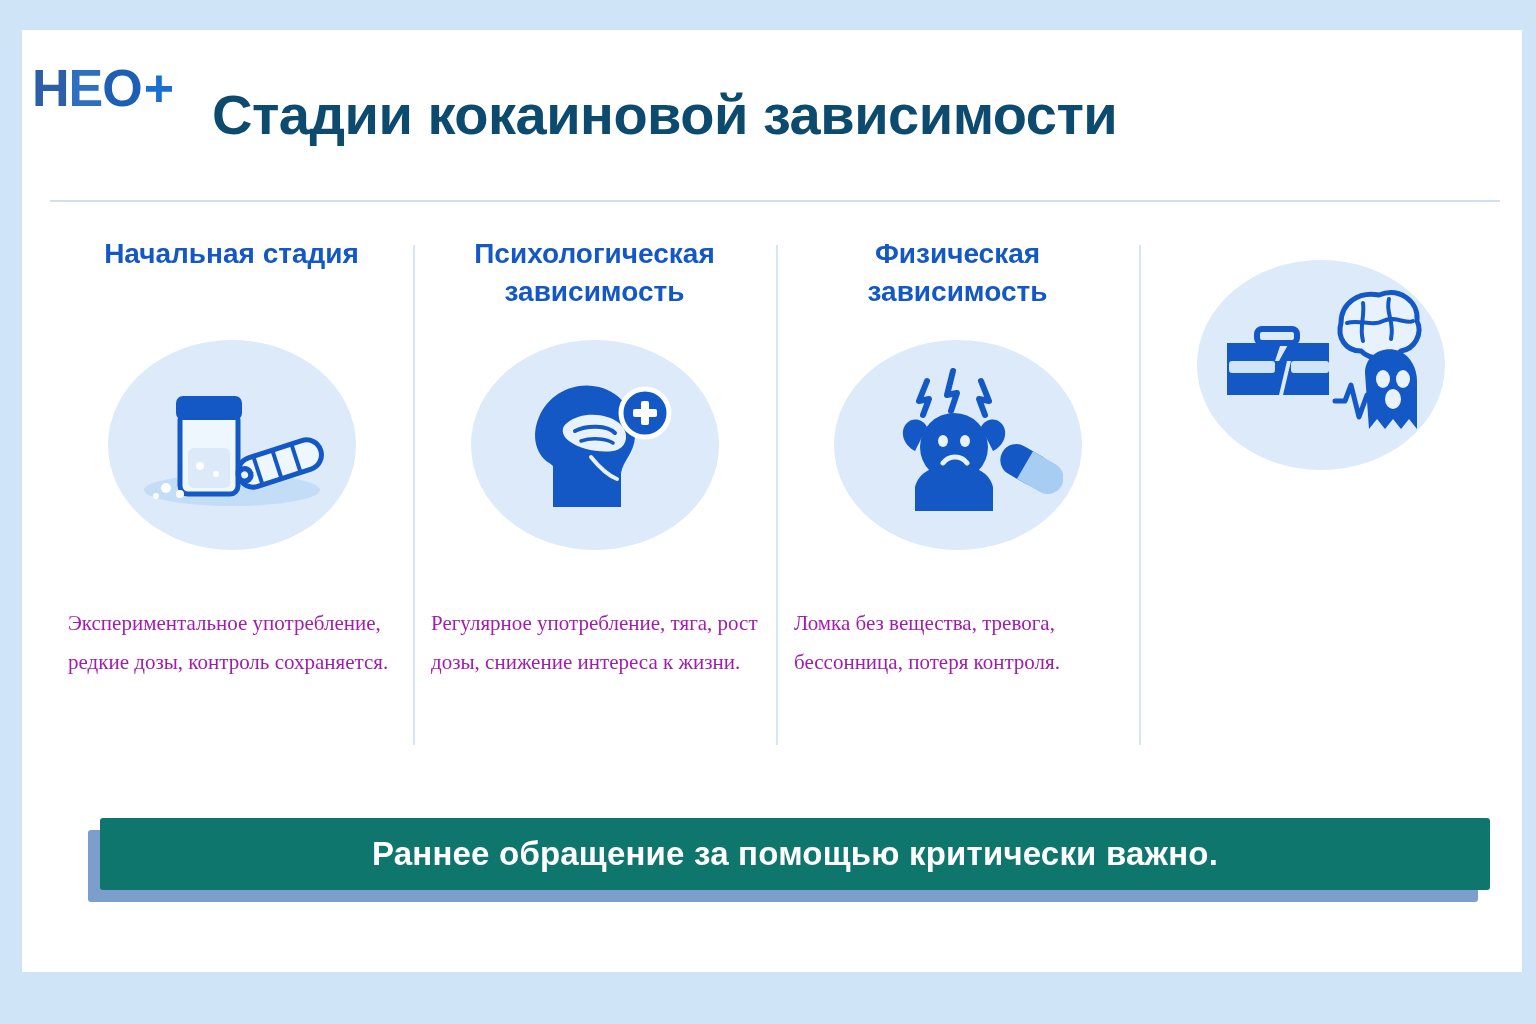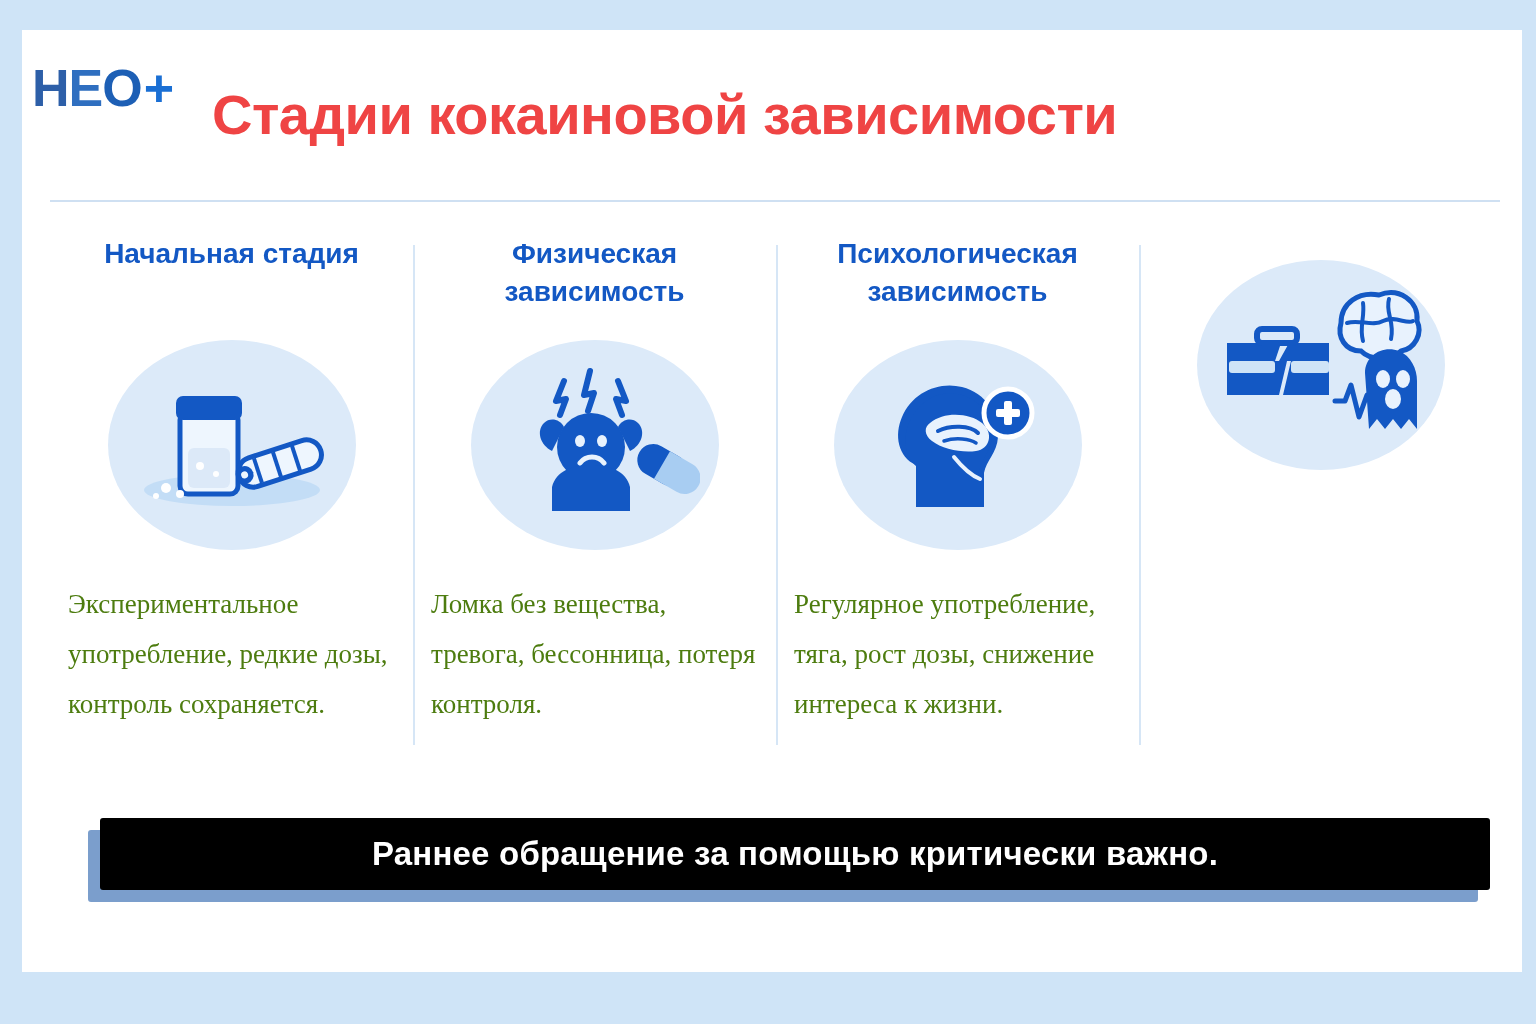--- a/index.html
+++ b/index.html
@@ -79,21 +79,21 @@
     font-weight: bold;
   }
 
   
   .title {
     position: absolute;
     left: 190px;
     top: 52px;
     font-size: 56px;
     font-weight: bold;
-    color: #ef4444;
+    color: #0c4a6e;
     letter-spacing: -0.5px;
     white-space: nowrap;
   }
   .title-rule {
     position: absolute;
     left: 28px;
     top: 170px;
     width: 1450px;
     height: 2px;
     background: #cfe0f2;
@@ -142,23 +142,23 @@
     width: 248px;
     height: 210px;
     border-radius: 50%;
     background: #dceaf9;
     display: flex;
     align-items: center;
     justify-content: center;
     position: relative;
   }
   .col-text {
-    margin-top: 28px;
-    color: #4d7c0f;
-    font-size: 27px;
+    margin-top: 52px;
+    color: #a21caf;
+    font-size: 21px;
     line-height: 1.85;
     font-family: "Liberation Serif", serif;
   }
 
   
   .banner-shadow {
     position: absolute;
     left: 66px;
     top: 800px;
     width: 1390px;
@@ -166,21 +166,21 @@
     background: #0f4ea3;
     opacity: 0.55;
     border-radius: 3px;
   }
   .banner {
     position: absolute;
     left: 78px;
     top: 788px;
     width: 1390px;
     height: 72px;
-    background: #000000;
+    background: #0f766e;
     border-radius: 3px;
     display: flex;
     align-items: center;
     justify-content: center;
   }
   .banner-text {
     color: #ffffff;
     font-size: 33px;
     font-weight: bold;
     letter-spacing: 0.2px;
@@ -231,20 +231,40 @@
               <circle cx="34" cy="126" r="5" fill="#ffffff"></circle>
               <circle cx="48" cy="132" r="4" fill="#ffffff"></circle>
               <circle cx="24" cy="134" r="3" fill="#ffffff"></circle>
             </svg>
           </div>
         </div>
         <div class="col-text">Экспериментальное употребление, редкие дозы, контроль сохраняется.</div>
       </div>
 
       <div class="col">
+        <div class="col-head">Психологическая зависимость</div>
+        <div class="icon-wrap">
+          <div class="icon-circle">
+            <svg width="200" height="175" viewBox="0 0 200 175" aria-hidden="true">
+              <path d="M58 150 L58 108 C40 100 36 78 44 60 C54 36 80 24 104 30 C128 36 142 58 140 80 C139 96 128 104 126 116 L126 150 Z" fill="#1358c4"></path>
+              <path d="M62 150 L62 112 C46 102 44 80 52 64 C62 42 84 32 104 38 C124 44 136 62 134 80 C132 96 122 104 120 118 L120 150 Z" fill="#1358c4"></path>
+              <path d="M72 66 C86 54 112 56 124 66 C136 76 132 92 118 94 C104 96 84 92 74 84 C66 78 66 70 72 66 Z" fill="#e8f2fd"></path>
+              <path d="M80 74 C92 68 112 68 120 76" stroke="#1358c4" stroke-width="4" fill="none" stroke-linecap="round"></path>
+              <path d="M86 84 C98 80 112 82 118 86" stroke="#1358c4" stroke-width="3.5" fill="none" stroke-linecap="round"></path>
+              <path d="M96 100 C104 110 112 118 122 122" stroke="#e8f2fd" stroke-width="4" fill="none" stroke-linecap="round"></path>
+              <circle cx="150" cy="56" r="24" fill="#1358c4" stroke="#ffffff" stroke-width="5"></circle>
+              <rect x="146" y="44" width="8" height="24" rx="2" fill="#ffffff"></rect>
+              <rect x="138" y="52" width="24" height="8" rx="2" fill="#ffffff"></rect>
+            </svg>
+          </div>
+        </div>
+        <div class="col-text">Регулярное употребление, тяга, рост дозы, снижение интереса к жизни.</div>
+      </div>
+
+      <div class="col">
         <div class="col-head">Физическая зависимость</div>
         <div class="icon-wrap">
           <div class="icon-circle">
             <svg width="210" height="180" viewBox="0 0 210 180" aria-hidden="true">
               <path d="M74 26 L66 46 L76 44 L70 60" stroke="#1358c4" stroke-width="6" fill="none" stroke-linecap="round" stroke-linejoin="round"></path>
               <path d="M100 16 L94 40 L104 38 L98 56" stroke="#1358c4" stroke-width="6" fill="none" stroke-linecap="round" stroke-linejoin="round"></path>
               <path d="M128 26 L136 46 L126 44 L132 60" stroke="#1358c4" stroke-width="6" fill="none" stroke-linecap="round" stroke-linejoin="round"></path>
               <circle cx="101" cy="92" r="34" fill="#1358c4"></circle>
               <ellipse cx="90" cy="86" rx="5" ry="6" fill="#e8f2fd"></ellipse>
               <ellipse cx="112" cy="86" rx="5" ry="6" fill="#e8f2fd"></ellipse>
@@ -256,40 +276,20 @@
                 <rect x="146" y="94" width="52" height="32" rx="16" fill="#1358c4"></rect>
                 <path d="M172 94 L198 94 A16 16 0 0 1 198 126 L172 126 Z" fill="#a8cdf2"></path>
               </g>
             </svg>
           </div>
         </div>
         <div class="col-text">Ломка без вещества, тревога, бессонница, потеря контроля.</div>
       </div>
 
       <div class="col">
-        <div class="col-head">Психологическая зависимость</div>
-        <div class="icon-wrap">
-          <div class="icon-circle">
-            <svg width="200" height="175" viewBox="0 0 200 175" aria-hidden="true">
-              <path d="M58 150 L58 108 C40 100 36 78 44 60 C54 36 80 24 104 30 C128 36 142 58 140 80 C139 96 128 104 126 116 L126 150 Z" fill="#1358c4"></path>
-              <path d="M62 150 L62 112 C46 102 44 80 52 64 C62 42 84 32 104 38 C124 44 136 62 134 80 C132 96 122 104 120 118 L120 150 Z" fill="#1358c4"></path>
-              <path d="M72 66 C86 54 112 56 124 66 C136 76 132 92 118 94 C104 96 84 92 74 84 C66 78 66 70 72 66 Z" fill="#e8f2fd"></path>
-              <path d="M80 74 C92 68 112 68 120 76" stroke="#1358c4" stroke-width="4" fill="none" stroke-linecap="round"></path>
-              <path d="M86 84 C98 80 112 82 118 86" stroke="#1358c4" stroke-width="3.5" fill="none" stroke-linecap="round"></path>
-              <path d="M96 100 C104 110 112 118 122 122" stroke="#e8f2fd" stroke-width="4" fill="none" stroke-linecap="round"></path>
-              <circle cx="150" cy="56" r="24" fill="#1358c4" stroke="#ffffff" stroke-width="5"></circle>
-              <rect x="146" y="44" width="8" height="24" rx="2" fill="#ffffff"></rect>
-              <rect x="138" y="52" width="24" height="8" rx="2" fill="#ffffff"></rect>
-            </svg>
-          </div>
-        </div>
-        <div class="col-text">Регулярное употребление, тяга, рост дозы, снижение интереса к жизни.</div>
-      </div>
-
-      <div class="col">
         <div class="icon-wrap">
           <div class="icon-circle">
             <svg width="215" height="175" viewBox="0 0 215 175" aria-hidden="true">
               <path d="M14 66 L68 66 L62 84 L74 84 L66 118 L14 118 Z" fill="#1358c4"></path>
               <path d="M76 66 L116 66 L116 118 L70 118 L78 84 L66 84 Z" fill="#1358c4"></path>
               <rect x="44" y="52" width="40" height="14" rx="5" fill="none" stroke="#1358c4" stroke-width="6"></rect>
               <rect x="16" y="84" width="46" height="12" rx="3" fill="#cfe4f7"></rect>
               <rect x="78" y="84" width="38" height="12" rx="3" fill="#cfe4f7"></rect>
               <path d="M122 124 L132 124 L138 108 L146 140 L154 118 L160 128 L172 128" stroke="#1358c4" stroke-width="5" fill="none" stroke-linejoin="round" stroke-linecap="round"></path>
               <path d="M128 46 C128 26 146 14 166 18 C186 10 206 24 204 44 C210 56 202 72 188 74 C178 84 158 84 148 74 C132 74 124 60 128 46 Z" fill="#e8f2fd" stroke="#1358c4" stroke-width="5"></path>

